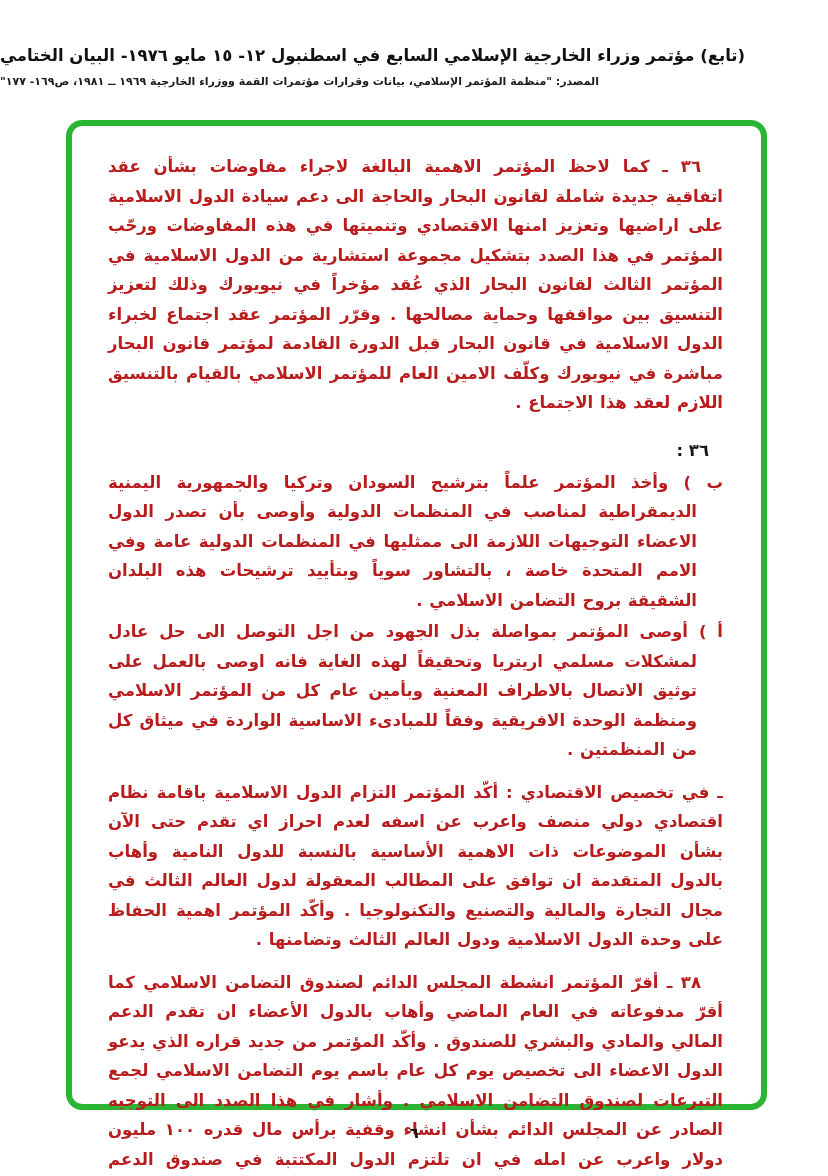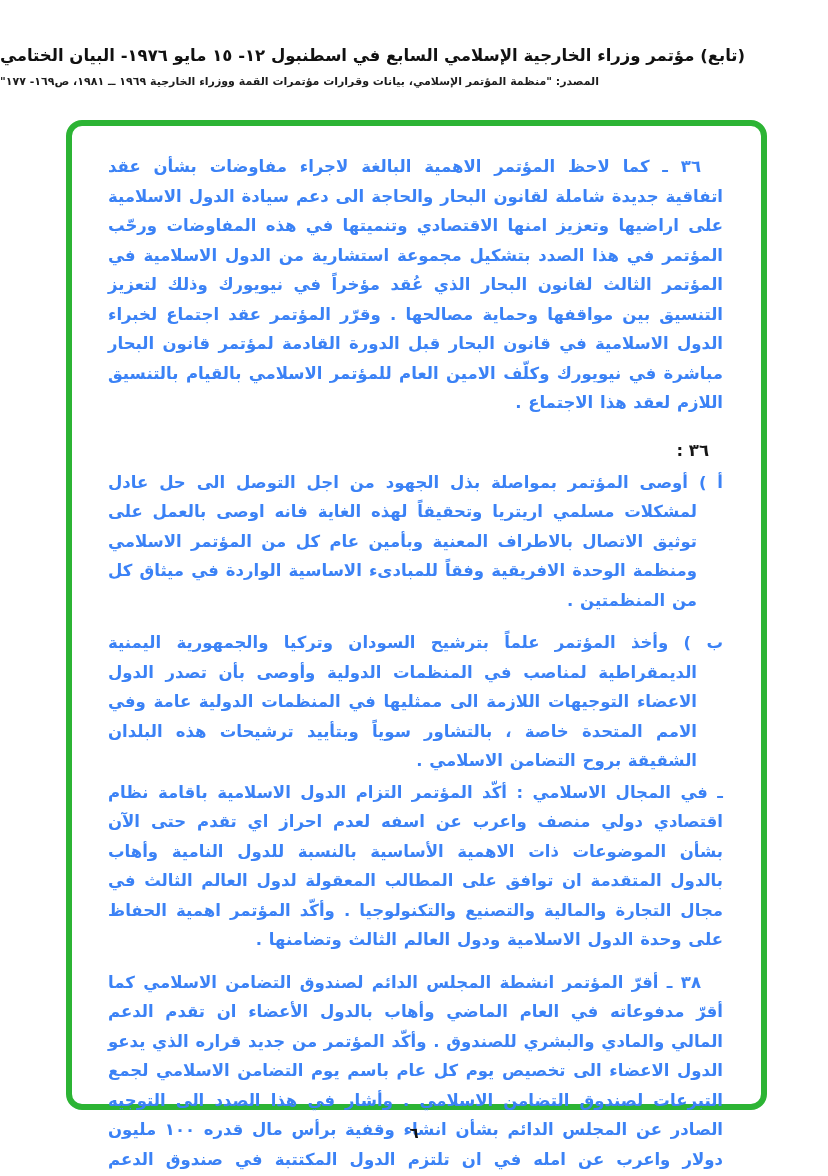--- a/index.html
+++ b/index.html
@@ -62,21 +62,21 @@
     direction: rtl;
   }
   
   .para {
     font-size: 16.5px;
     font-weight: bold;
     line-height: 29.5px;
     text-align: justify;
     text-justify: inter-word;
     margin: 0 0 13px 0;
-    color: #3b82f6;
+    color: #b91c1c;
     word-spacing: 1px;
   }
   .indent-first { text-indent: 22px; }
   .hang {
     padding-right: 26px;
     text-indent: -26px;
   }
   .section-label {
     font-size: 16.5px;
     font-weight: bold;
@@ -109,26 +109,26 @@
     <div class="header-source">المصدر: "منظمة المؤتمر الإسلامي، بيانات وقرارات مؤتمرات القمة ووزراء الخارجية ١٩٦٩ ــ ١٩٨١، ص١٦٩- ١٧٧"</div>
   </div>
 
   <div class="frame">
     <div class="frame-inner">
 
       <p class="para indent-first">٣٦ ـ كما لاحظ المؤتمر الاهمية البالغة لاجراء مفاوضات بشأن عقد اتفاقية جديدة شاملة لقانون البحار والحاجة الى دعم سيادة الدول الاسلامية على اراضيها وتعزيز امنها الاقتصادي وتنميتها في هذه المفاوضات ورحّب المؤتمر في هذا الصدد بتشكيل مجموعة استشارية من الدول الاسلامية في المؤتمر الثالث لقانون البحار الذي عُقد مؤخراً في نيويورك وذلك لتعزيز التنسيق بين مواقفها وحماية مصالحها . وقرّر المؤتمر عقد اجتماع لخبراء الدول الاسلامية في قانون البحار قبل الدورة القادمة لمؤتمر قانون البحار مباشرة في نيويورك وكلّف الامين العام للمؤتمر الاسلامي بالقيام بالتنسيق اللازم لعقد هذا الاجتماع .</p>
 
       <p class="section-label">٣٦ :</p>
 
+      <p class="para hang tight">ب ) وأخذ المؤتمر علماً بترشيح السودان وتركيا والجمهورية اليمنية الديمقراطية لمناصب في المنظمات الدولية وأوصى بأن تصدر الدول الاعضاء التوجيهات اللازمة الى ممثليها في المنظمات الدولية عامة وفي الامم المتحدة خاصة ، بالتشاور سوياً وبتأييد ترشيحات هذه البلدان الشقيقة بروح التضامن الاسلامي .</p>
+
       <p class="para hang">أ ) أوصى المؤتمر بمواصلة بذل الجهود من اجل التوصل الى حل عادل لمشكلات مسلمي اريتريا وتحقيقاً لهذه الغاية فانه اوصى بالعمل على توثيق الاتصال بالاطراف المعنية وبأمين عام كل من المؤتمر الاسلامي ومنظمة الوحدة الافريقية وفقاً للمبادىء الاساسية الواردة في ميثاق كل من المنظمتين .</p>
 
-      <p class="para hang tight">ب ) وأخذ المؤتمر علماً بترشيح السودان وتركيا والجمهورية اليمنية الديمقراطية لمناصب في المنظمات الدولية وأوصى بأن تصدر الدول الاعضاء التوجيهات اللازمة الى ممثليها في المنظمات الدولية عامة وفي الامم المتحدة خاصة ، بالتشاور سوياً وبتأييد ترشيحات هذه البلدان الشقيقة بروح التضامن الاسلامي .</p>
 
-
-      <p class="para"><span class="econ-label">ـ في المجال الاسلامي :</span>
+      <p class="para"><span class="econ-label">ـ في تخصيص الاقتصادي :</span>
         <span>أكّد المؤتمر التزام الدول الاسلامية باقامة نظام اقتصادي دولي منصف واعرب عن اسفه لعدم احراز اي تقدم حتى الآن بشأن الموضوعات ذات الاهمية الأساسية بالنسبة للدول النامية وأهاب بالدول المتقدمة ان توافق على المطالب المعقولة لدول العالم الثالث في مجال التجارة والمالية والتصنيع والتكنولوجيا . وأكّد المؤتمر اهمية الحفاظ على وحدة الدول الاسلامية ودول العالم الثالث وتضامنها .</span></p>
 
       <p class="para indent-first">٣٨ ـ أقرّ المؤتمر انشطة المجلس الدائم لصندوق التضامن الاسلامي كما أقرّ مدفوعاته في العام الماضي وأهاب بالدول الأعضاء ان تقدم الدعم المالي والمادي والبشري للصندوق . وأكّد المؤتمر من جديد قراره الذي يدعو الدول الاعضاء الى تخصيص يوم كل عام باسم يوم التضامن الاسلامي لجمع التبرعات لصندوق التضامن الاسلامي . وأشار في هذا الصدد الى التوجيه الصادر عن المجلس الدائم بشأن انشاء وقفية برأس مال قدره ١٠٠ مليون دولار واعرب عن امله في ان تلتزم الدول المكتتبة في صندوق الدعم الاسلامي بتقديم المساهمات للصندوق .</p>
 
     </div>
   </div>
 
   <div class="page-number">٦</div>
 
 </div>

